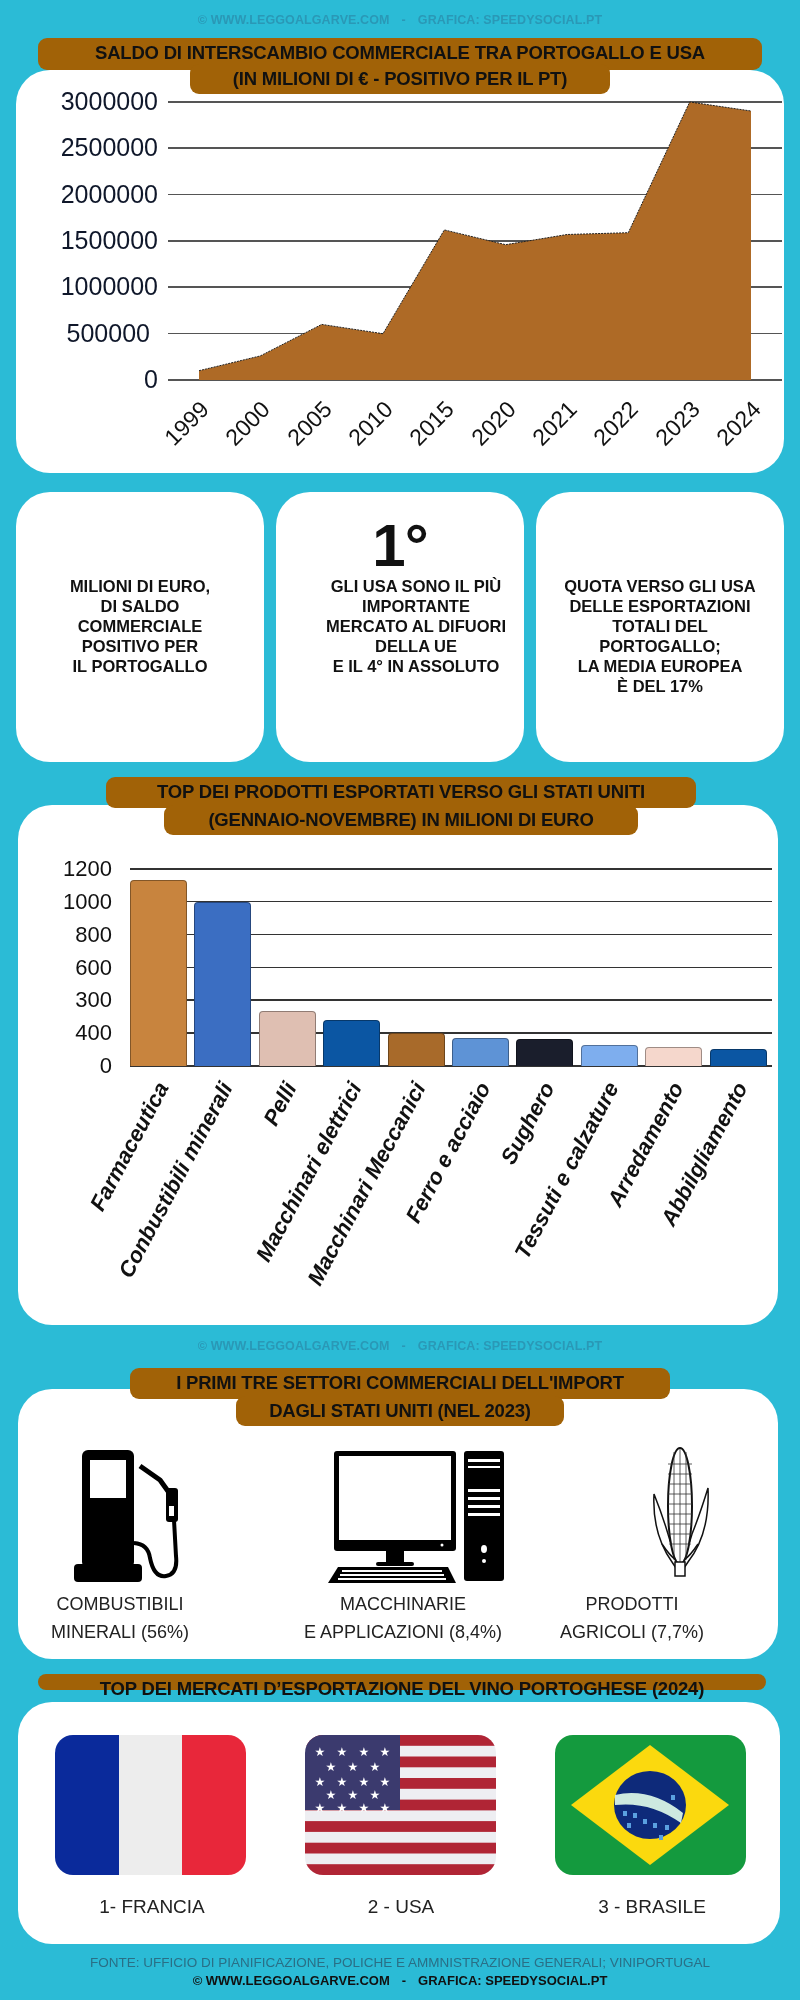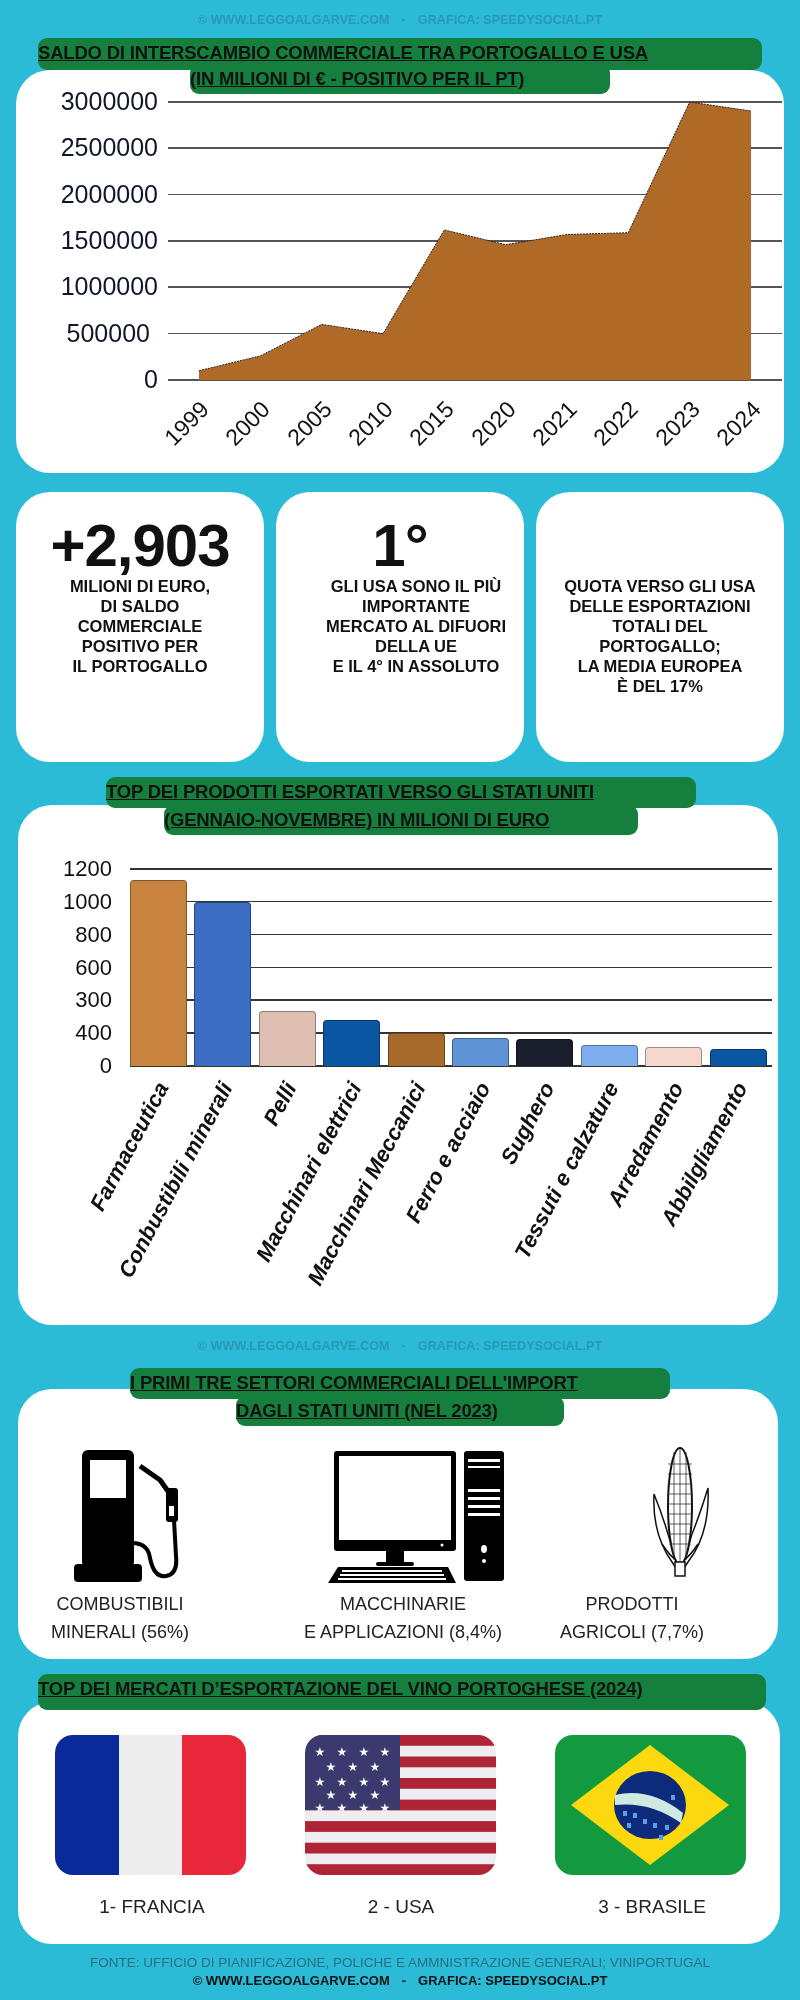--- a/index.html
+++ b/index.html
@@ -12,23 +12,23 @@
     color: #111;
   }
   .abs { position: absolute; }
   .watermark {
     position: absolute; left: 0; width: 800px; text-align: center;
     font-size: 12.5px; font-weight: bold; color: #2A98B6; letter-spacing: 0.1px;
   }
   .watermark .sep { display: inline-block; margin: 0 12px; }
   .card { position: absolute; background: #fff; border-radius: 34px; }
   .pill {
-    position: absolute; background: #15803d; border-radius: 9px;
-    font-weight: bold; font-size: 18.5px; color: #111; 
-    line-height: 30px; white-space: nowrap; letter-spacing: -0.2px; text-decoration: underline;
+    position: absolute; background: #a16207; border-radius: 9px;
+    font-weight: bold; font-size: 18.5px; color: #111; text-align: center;
+    line-height: 30px; white-space: nowrap; letter-spacing: -0.2px;
   }
   
   .ylab { position: absolute; font-size: 25px; color: #0f172a; text-align: right; width: 140px; line-height: 25px; }
   .gridline { position: absolute; height: 1.6px; background: #555; }
   .xlab {
     position: absolute; font-size: 23px; color: #111; white-space: nowrap;
     transform-origin: right center; transform: rotate(-45deg); text-align: right; width: 70px; line-height: 23px;
   }
   
   .stat-big { position: absolute; left: 0; width: 100%; text-align: center; font-weight: bold; font-size: 60px; line-height: 60px; letter-spacing: -1px; }
@@ -86,21 +86,20 @@
     <div class="xlab" style="left: 319px; top: 394px;">2010</div>
     <div class="xlab" style="left: 380.333px; top: 394px;">2015</div>
     <div class="xlab" style="left: 441.667px; top: 394px;">2020</div>
     <div class="xlab" style="left: 503px; top: 394px;">2021</div>
     <div class="xlab" style="left: 564.333px; top: 394px;">2022</div>
     <div class="xlab" style="left: 625.667px; top: 394px;">2023</div>
     <div class="xlab" style="left: 687px; top: 394px;">2024</div>
   </div>
 
 <div class="card" style="left:16px; top:492px; width:248px; height:270px;">
-  <div class="stat-big" style="top:24px;">+2,903</div>
   <div class="stat-text" style="top:84px;">MILIONI DI EURO,
 DI SALDO
 COMMERCIALE
 POSITIVO  PER
 IL PORTOGALLO</div>
 </div>
 <div class="card" style="left:276px; top:492px; width:248px; height:270px;">
   <div class="stat-big" style="top:24px;">1°</div>
   <div class="stat-text" style="top:84px;padding-left:32px;">GLI USA SONO IL PIÙ
 IMPORTANTE
@@ -222,21 +221,21 @@
 </svg>
 
 <div class="sector-label" style="left:-5px; top:1590px;">COMBUSTIBILI
 MINERALI (56%)</div>
 <div class="sector-label" style="left:278px; top:1590px;">MACCHINARIE
 E APPLICAZIONI (8,4%)</div>
 <div class="sector-label" style="left:507px; top:1590px;">PRODOTTI
 AGRICOLI (7,7%)</div>
 
 <div class="card" style="left:18px; top:1702px; width:762px; height:242px;"></div>
-<div class="pill" style="left:38px; top:1674px; width:728px; height:36px;">TOP DEI MERCATI D’ESPORTAZIONE DEL VINO PORTOGHESE (2024)</div>
+<div class="pill" style="left:38px; top:1674px; width:728px; height:16px;">TOP DEI MERCATI D’ESPORTAZIONE DEL VINO PORTOGHESE (2024)</div>
 
 <div class="flag" style="left:55px; top:1735px;">
   <div class="abs" style="left:0; top:0; width:64px; height:140px; background:#0A2A9B;"></div>
   <div class="abs" style="left:64px; top:0; width:63px; height:140px; background:#EDEDED;"></div>
   <div class="abs" style="left:127px; top:0; width:64px; height:140px; background:#E8273A;"></div>
 </div>
 
 <div class="flag" style="left:305px; top:1735px;">
   <svg width="191" height="140" viewBox="0 0 191 140">
     <rect width="191" height="140" fill="#EEEEF2"></rect>

